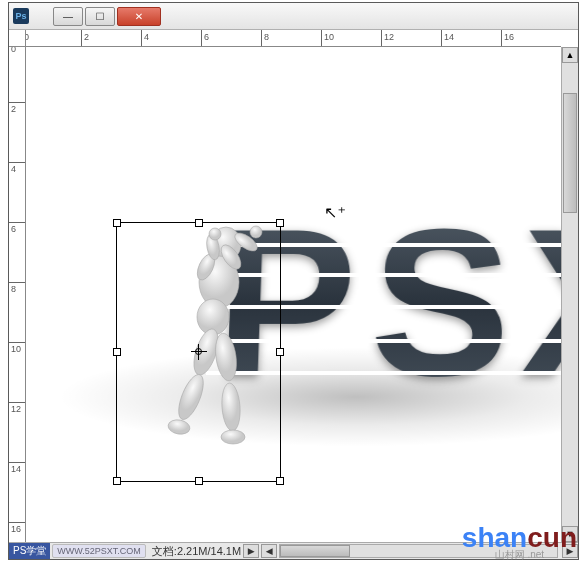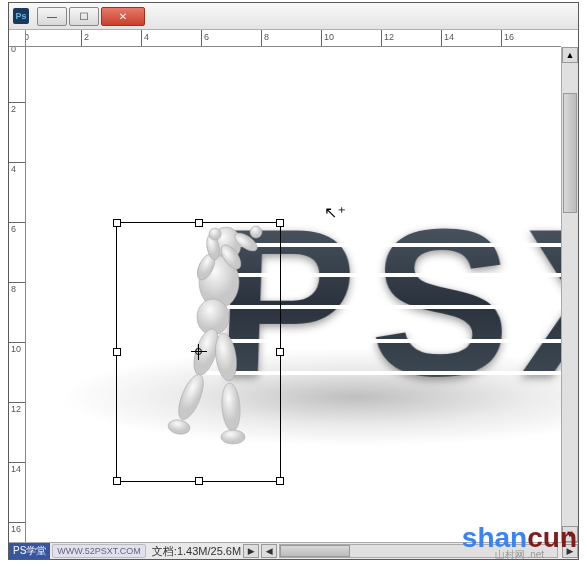--- a/index.html
+++ b/index.html
@@ -1,19 +1,19 @@
 <!DOCTYPE html>
 <html><head>
 <meta charset="utf-8">
 <style>
 *{box-sizing:border-box;margin:0;padding:0;font-family:"Microsoft YaHei",Tahoma,sans-serif}
 body{background:#fff;width:587px;height:570px;position:relative;overflow:hidden}
 .window{position:absolute;left:8px;top:2px;width:571px;height:558px;border:1px solid #5a5a5a;background:#fff}
 .titlebar{height:27px;background:linear-gradient(#f8f8f8,#e4e4e4);border-bottom:1px solid #b0b0b0;display:flex;align-items:center;padding:0 4px;font-size:12px;color:#333}
-.ps-icon{width:16px;height:16px;background:#1a3a5c;border-radius:2px;display:flex;align-items:center;justify-content:center;color:#6ab0e6;font:bold 9px Arial;margin-right:6px}
+.ps-icon{width:16px;height:16px;background:#1a3a5c;border-radius:2px;display:flex;align-items:center;justify-content:center;color:#6ab0e6;font:bold 9px Arial;margin-right:22px}
 .title-text{flex:1;white-space:nowrap;overflow:hidden}
 .win-controls{display:flex;gap:0}
 .win-btn{width:30px;height:19px;border:1px solid #888;background:linear-gradient(#f6f6f6,#d8d8d8);display:flex;align-items:center;justify-content:center;font-size:10px;border-radius:2px;margin-left:2px}
 .win-btn.close{width:44px;background:linear-gradient(#e67a6a,#c8412a);color:#fff;border-color:#a03020}
 .ruler-h{position:absolute;left:17px;top:27px;right:17px;height:17px;background:#fff;border-bottom:1px solid #888;font:9px Arial;color:#555;overflow:hidden}
 .ruler-h .tick{position:absolute;top:0;height:17px;border-left:1px solid #666;padding-left:2px;padding-top:2px}
 .ruler-v{position:absolute;left:0;top:44px;bottom:17px;width:17px;background:#fff;border-right:1px solid #888;font:9px Arial;color:#555;overflow:hidden}
 .ruler-v .tick{position:absolute;left:0;width:17px;border-top:1px solid #666;padding-left:2px;padding-top:1px}
 .ruler-corner{position:absolute;left:0;top:27px;width:17px;height:17px;background:#fff;border-right:1px solid #888;border-bottom:1px solid #888}
 .canvas{position:absolute;left:17px;top:44px;right:17px;bottom:17px;background:#fff;overflow:hidden}
@@ -149,21 +149,21 @@
     <div class="sv-track">
       <div class="sv-thumb"></div>
     </div>
     <div class="sv-btn" style="position:absolute;bottom:0;left:0;right:0">▼</div>
   </div>
 
   <div class="statusbar">
     <span class="sb-badge">PS学堂</span>
     <span class="sb-url">WWW.52PSXT.COM</span>
     <span>文档:</span>
-    <span>1.43M/25.6M</span>
+    <span>2.21M/14.1M</span>
     <span class="sb-btn">▶</span>
     <span class="sb-btn">◀</span>
     <div class="sb-scroll">
       <div class="sb-thumb"></div>
     </div>
     <span class="sb-btn">▶</span>
   </div>
 </div>
 
 <div class="watermark">

